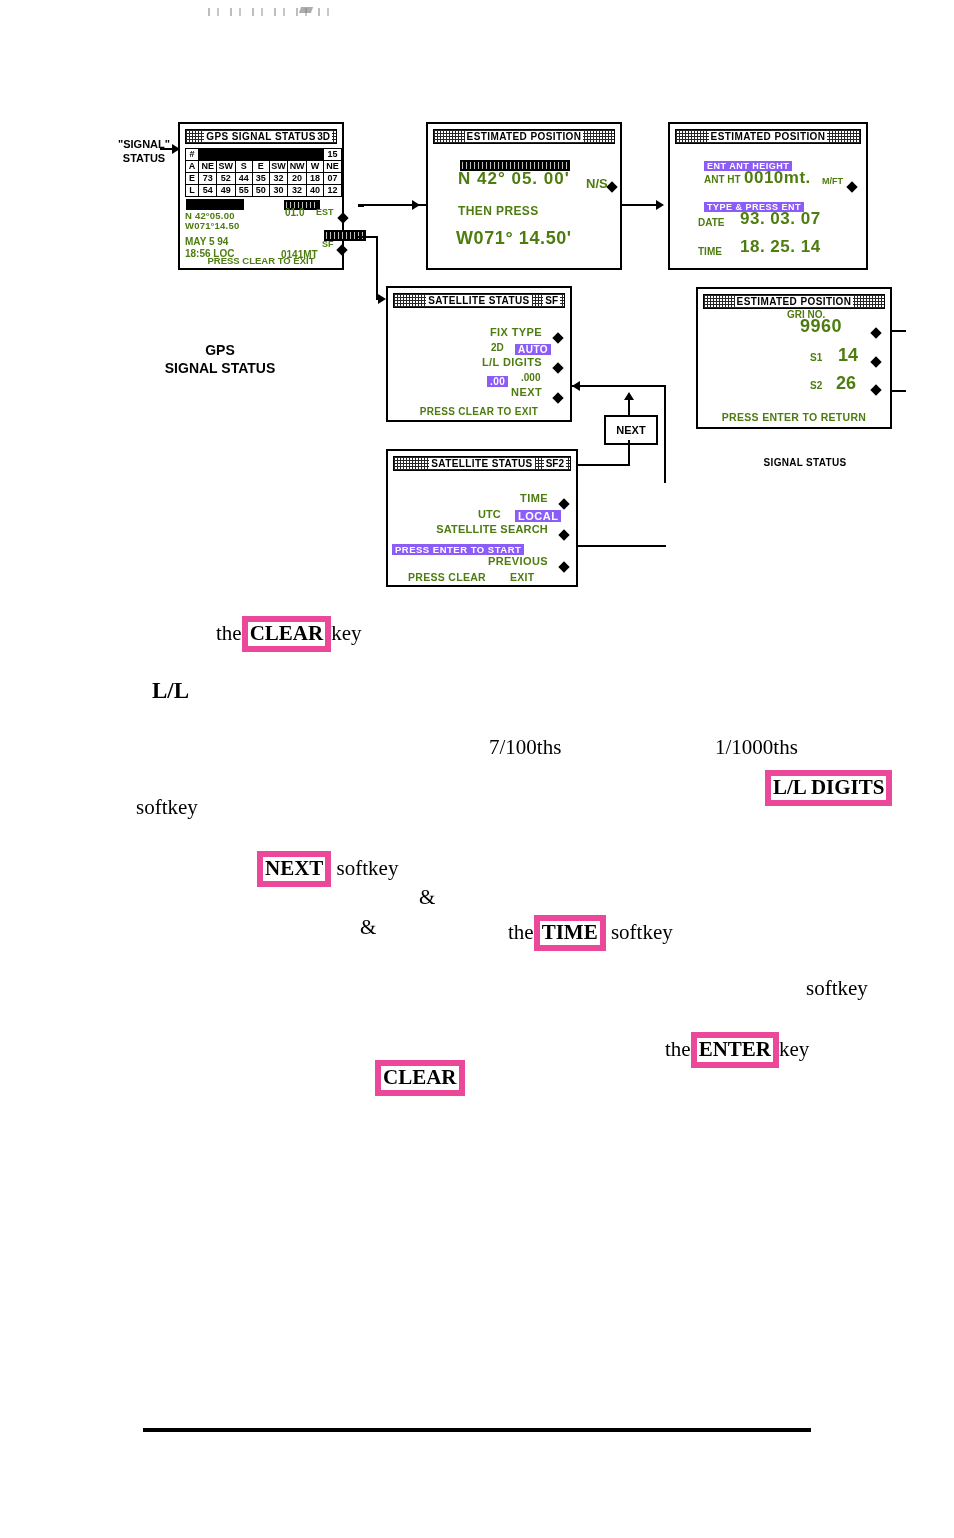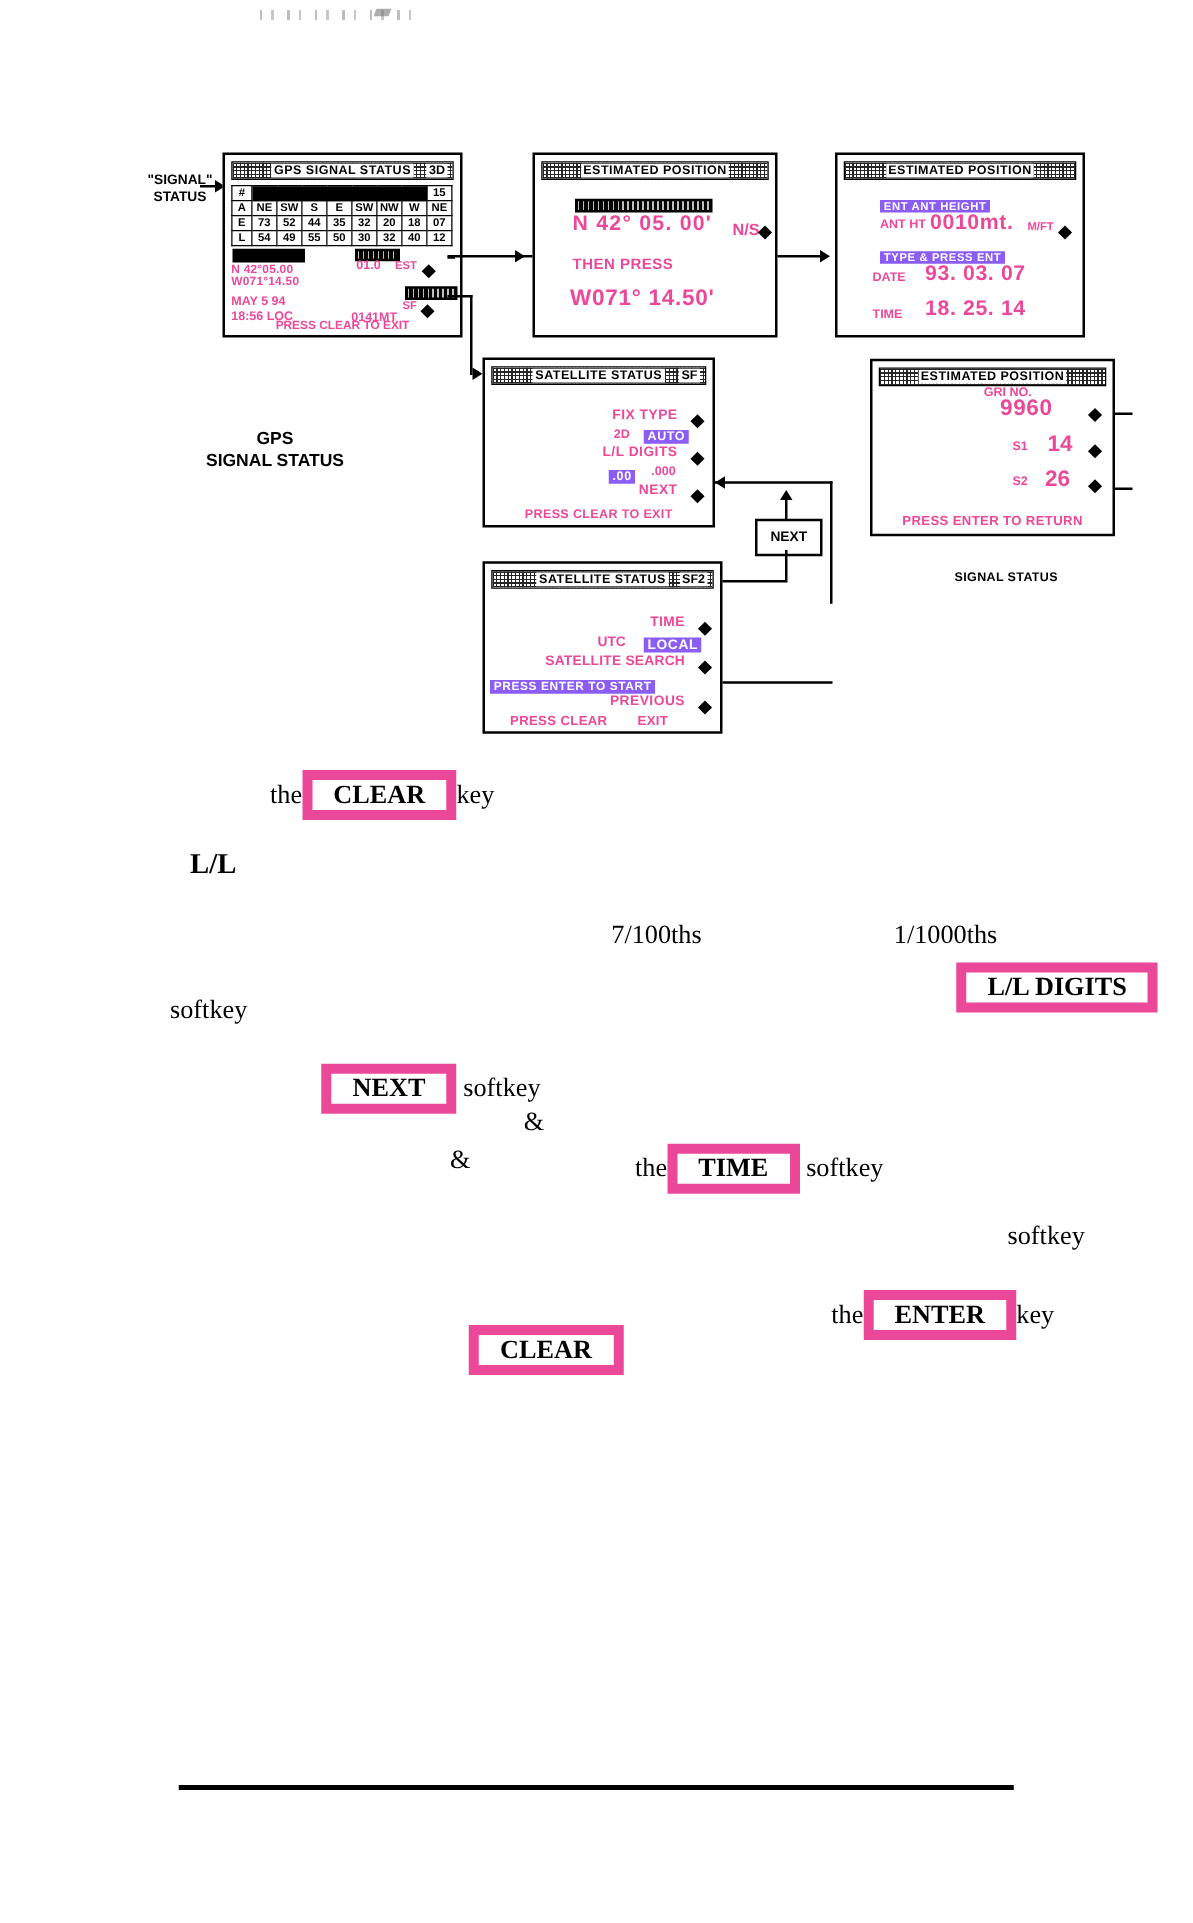--- a/index.html
+++ b/index.html
@@ -25,21 +25,21 @@
                         repeating-linear-gradient(90deg,#000 0 1px,transparent 1px 3px);
              opacity:.85;}
   .scr-title .txt{position:absolute;left:0;right:0;top:0;bottom:0;display:flex;align-items:center;
              justify-content:center;font-family:"Liberation Sans",sans-serif;font-weight:bold;
              font-size:10px;letter-spacing:.4px;color:#000;}
   .scr-title .txt span{background:#fff;padding:0 2px;}
   .scr-title .rtxt{position:absolute;right:4px;top:0;bottom:0;display:flex;align-items:center;
              font-family:"Liberation Sans",sans-serif;font-weight:bold;font-size:10px;}
   .scr-title .rtxt span{background:#fff;padding:0 2px;}
 
-  .lcdtext{font-family:"Liberation Sans",sans-serif;font-weight:bold;color:#ec4899;}
+  .lcdtext{font-family:"Liberation Sans",sans-serif;font-weight:bold;color:#4d7c0f;}
   .inv{background:#8b5cf6;color:#fff;font-family:"Liberation Sans",sans-serif;font-weight:bold;
        display:inline-block;padding:0 3px;letter-spacing:.5px;}
   .invblock{background:#000;display:inline-block;}
   .noise{background:#000;display:inline-block;position:relative;overflow:hidden;}
   .noise::after{content:"";position:absolute;left:2px;right:2px;top:2px;bottom:2px;
        background:repeating-linear-gradient(90deg,#fff 0 1px,transparent 1px 4px);opacity:.75;}
   .skdia{display:inline-block;width:8px;height:8px;background:#000;
          transform:rotate(45deg);vertical-align:middle;}
 
   
@@ -59,42 +59,42 @@
 
   .nextbox{position:absolute;border:2px solid #000;background:#fff;display:flex;
            align-items:center;justify-content:center;font-family:"Liberation Sans",sans-serif;
            font-weight:bold;font-size:11px;}
 
   .caplabel{position:absolute;font-family:"Liberation Sans",sans-serif;font-weight:bold;
             text-align:center;line-height:1.25;}
 
   
   .body-line{position:absolute;font-family:"Liberation Serif",serif;font-size:21px;white-space:nowrap;}
-  .keybox{border:8px solid #ec4899;padding:0 17px;font-weight:bold;display:inline-block;
+  .keybox{border:6px solid #ec4899;padding:0 2px;font-weight:bold;display:inline-block;
           line-height:1.12;}
   .bold{font-weight:bold;}
 
   .rule{position:absolute;left:143px;top:1428px;width:668px;height:4px;background:#000;}
 </style>
 </head>
 <body>
 
 <div class="page">
 
   <div class="artifact"></div>
   <div class="artifact2"></div>
 
   <div class="caplabel" style="left:108px;top:138px;width:72px;font-size:11px;">
     <div>"SIGNAL"</div>
     <div>STATUS</div>
   </div>
   <div class="ln" style="left:160px;top:148px;width:20px;height:2px;"></div>
   <div class="arrowR" style="left:172px;top:144px;"></div>
 
-  <div class="screen" style="left:178px;top:122px;width:192px;height:148px;">
+  <div class="screen" style="left:178px;top:122px;width:166px;height:148px;">
     <div class="scr-title">
       <div class="dots"></div>
       <div class="txt">
           <span>GPS  SIGNAL STATUS</span>
         </div>
       <div class="rtxt">
           <span>3D</span>
         </div>
     </div>
 

